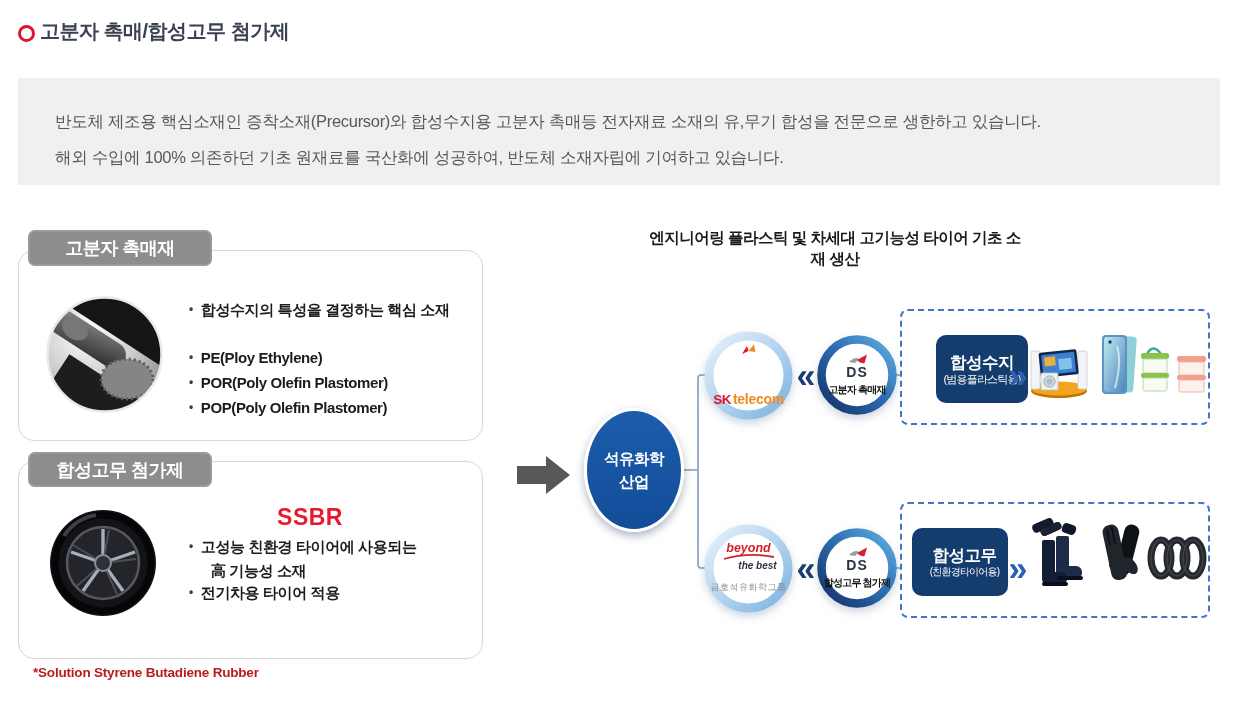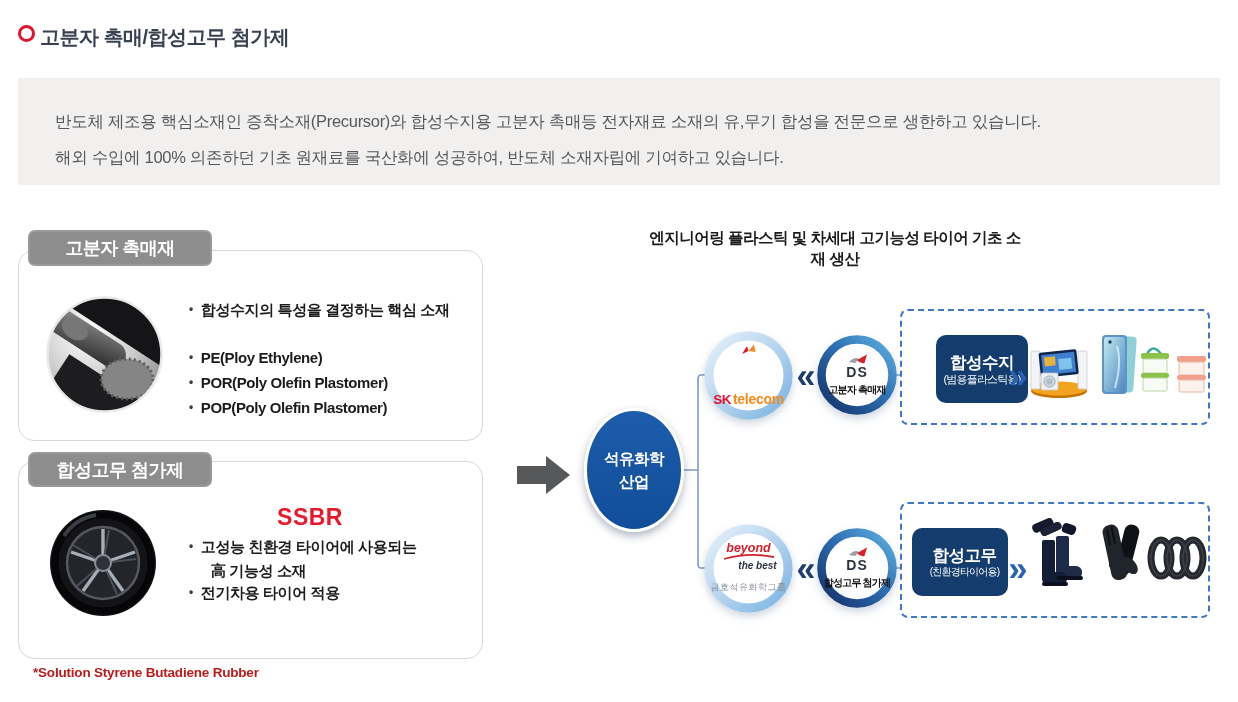--- a/index.html
+++ b/index.html
@@ -77,21 +77,21 @@
           <stop offset="1" stop-color="#8d8d8d"></stop>
       </radialGradient>
       <linearGradient id="rodGrad" x1="0" y1="0" x2="1" y2="1">
         <stop offset="0" stop-color="#9a9a9a"></stop>
           <stop offset="1" stop-color="#2a2a2a"></stop>
       </linearGradient>
     </defs>
   </svg>
 
   <div class="abs title-bullet" style="left:18px;top:25px;"></div>
-  <div class="abs page-title" style="left:40px;top:24px;">고분자 촉매/합성고무 첨가제</div>
+  <div class="abs page-title" style="left:40px;top:18px;">고분자 촉매/합성고무 첨가제</div>
 
   <div class="abs intro-box" style="left:18px;top:78px;width:1202px;height:107px;">
     <p>반도체 제조용 핵심소재인 증착소재(Precursor)와 합성수지용 고분자 촉매등 전자재료 소재의 유,무기 합성을 전문으로 생한하고 있습니다.</p>
     <p>해외 수입에 100% 의존하던 기초 원재료를 국산화에 성공하여, 반도체 소재자립에 기여하고 있습니다.</p>
   </div>
 
   <svg class="abs" style="left:0;top:0;z-index:0;" width="1238" height="702">
     <polygon points="517,466 546,466 546,456 570,475 546,494 546,484 517,484" fill="#57585a"></polygon>
     <path d="M684 470 H698 M706 375 H701 Q698 375 698 379 V564 Q698 568 701 568 H706 M893 375 H901 M893 568 H901" fill="none" stroke="#7f9cc4" stroke-width="1.6"></path>
   </svg>

